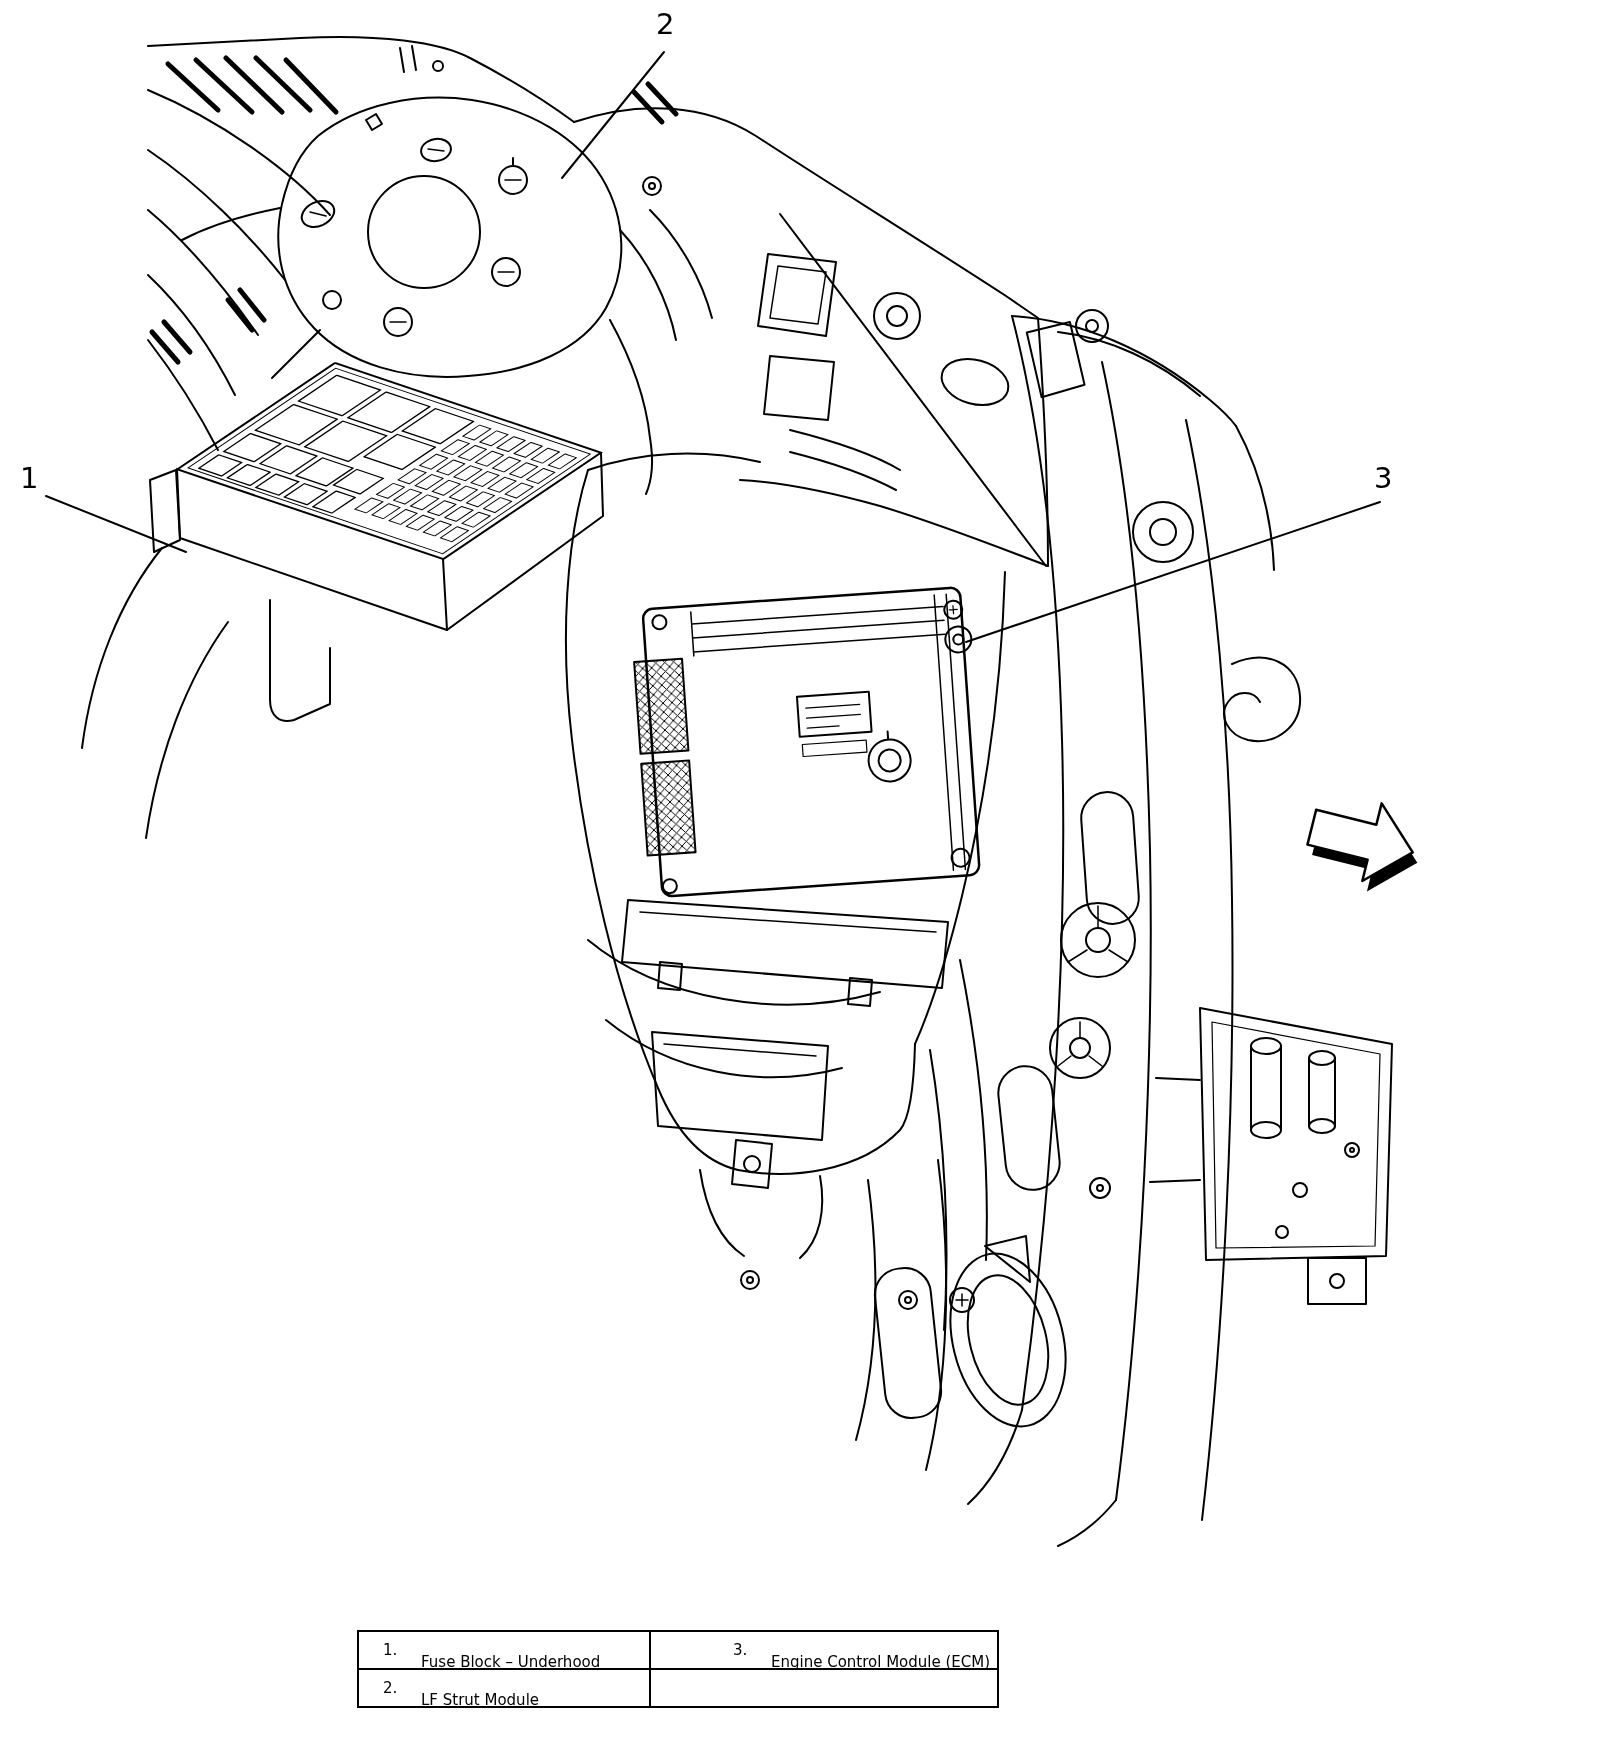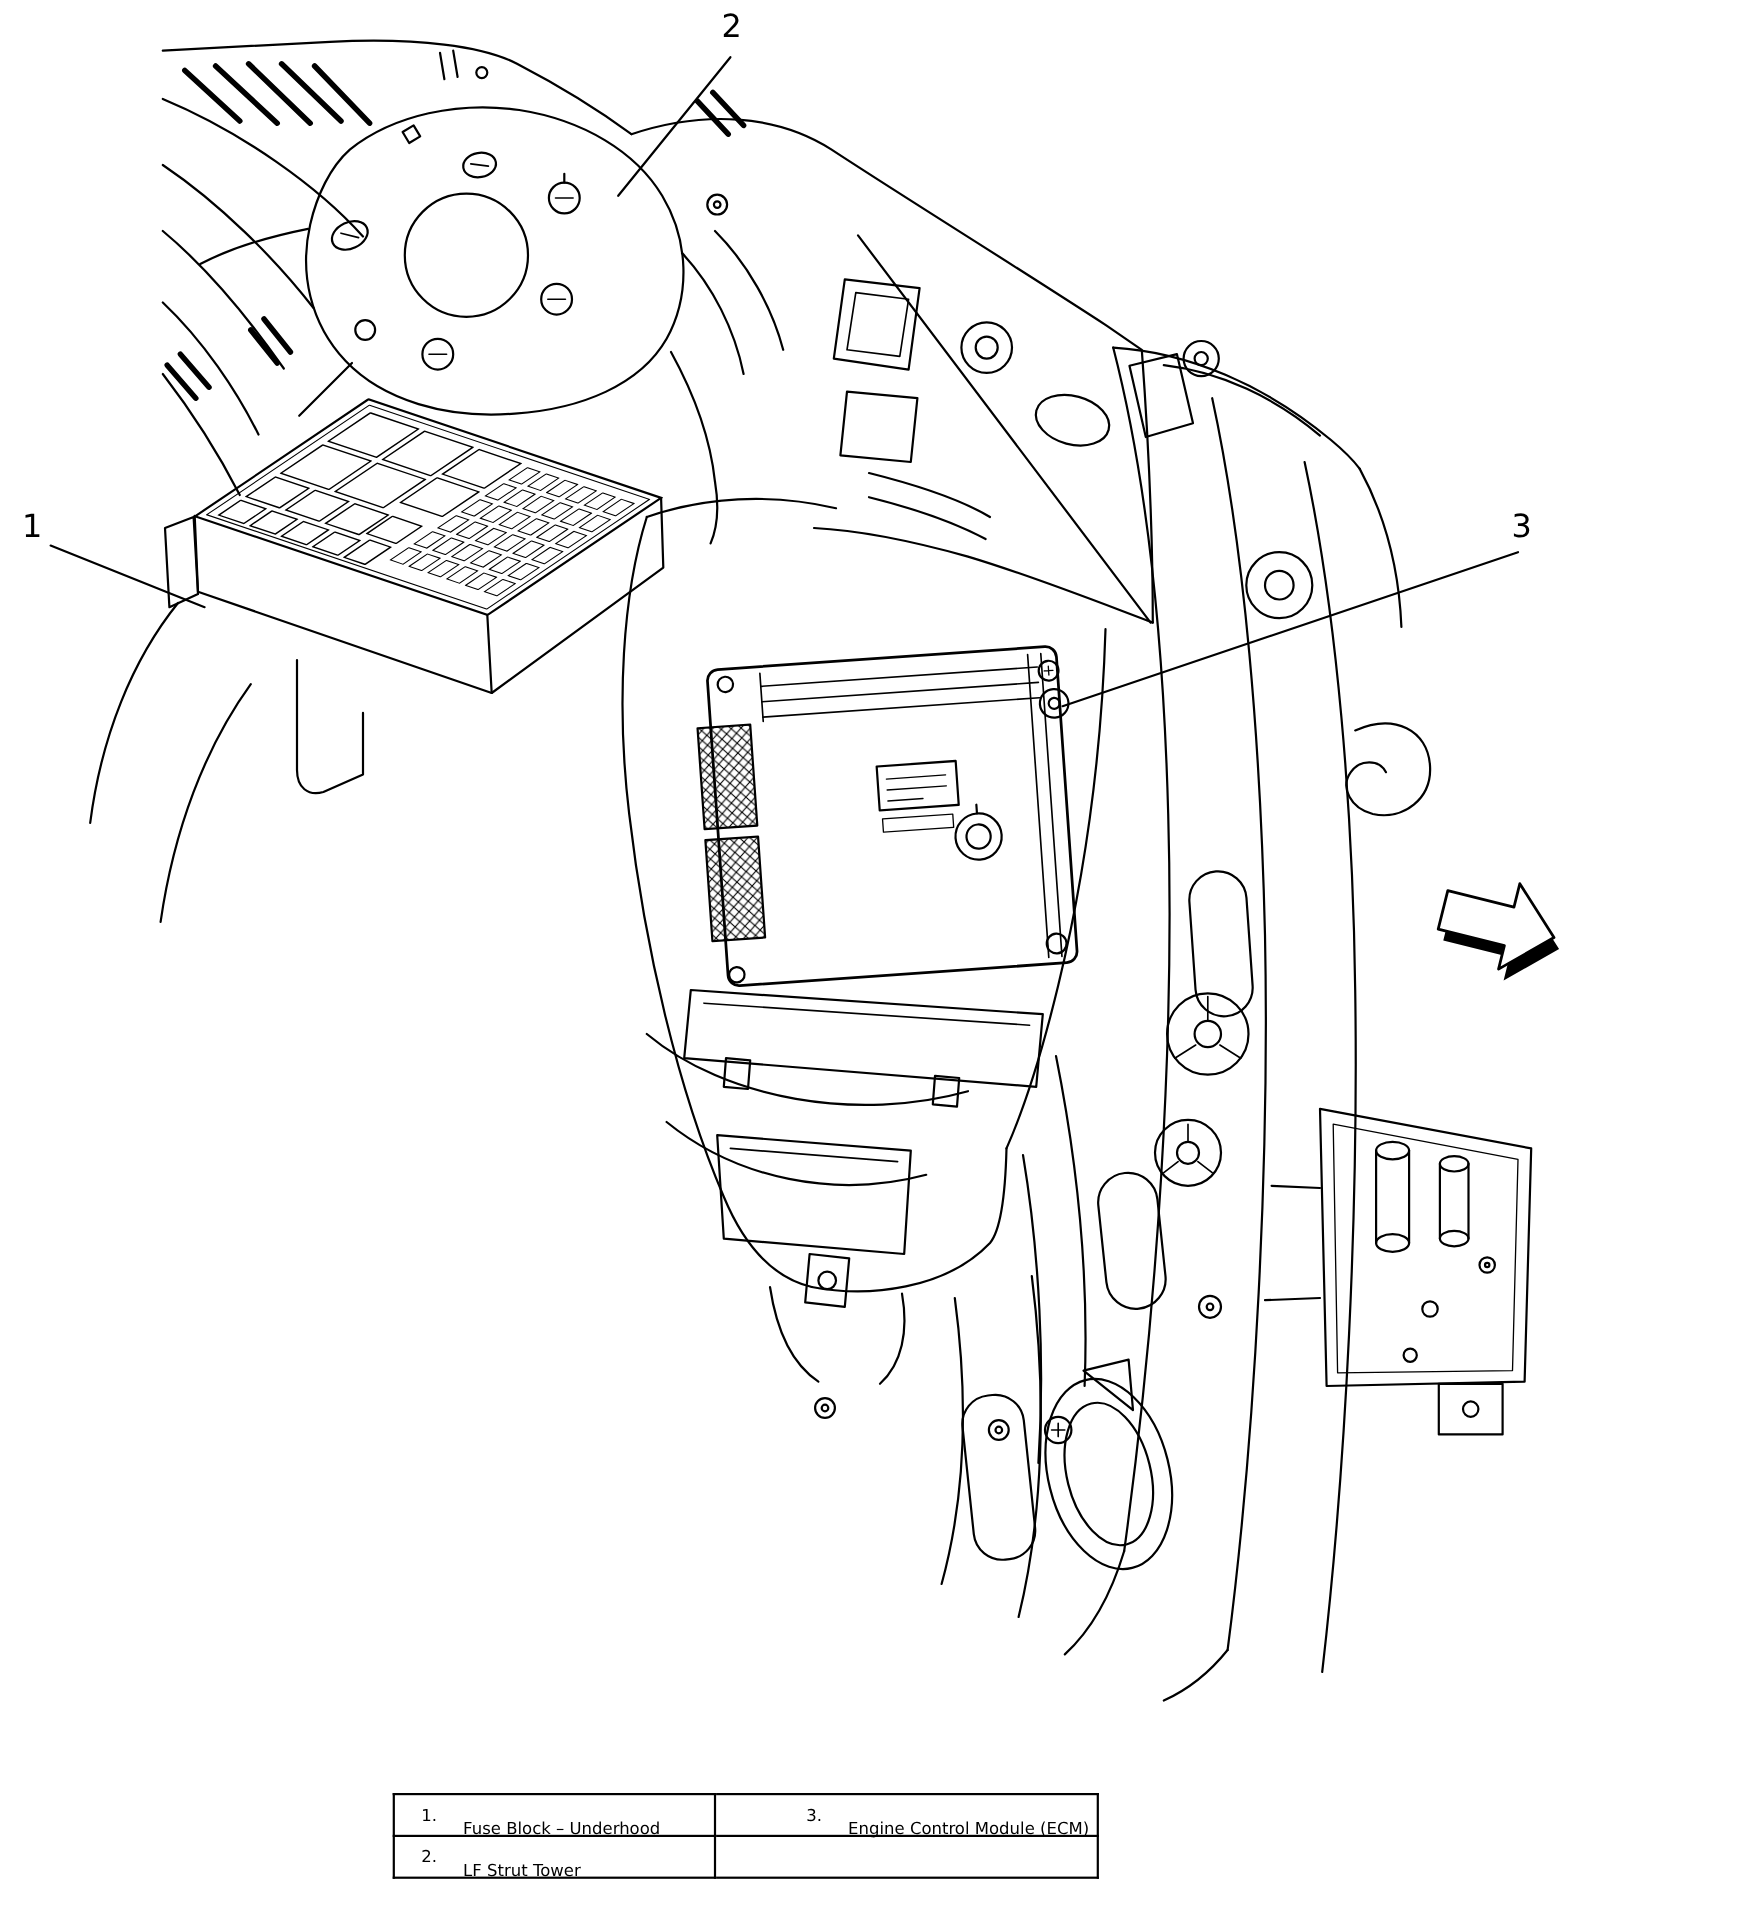--- a/index.html
+++ b/index.html
@@ -320,21 +320,21 @@
           <div class="cell c-right">
             <span class="num">3.</span>
             <span class="lab">Engine Control Module (ECM)</span>
           </div>
         </td>
       </tr>
       <tr>
         <td>
           <div class="cell c-left">
             <span class="num">2.</span>
-            <span class="lab">LF Strut Tower</span>
+            <span class="lab">LF Strut Module</span>
           </div>
         </td>
         <td>
           <div class="cell c-right">
             <span class="num"></span>
             <span class="lab"></span>
           </div>
         </td>
       </tr>
     </tbody>

